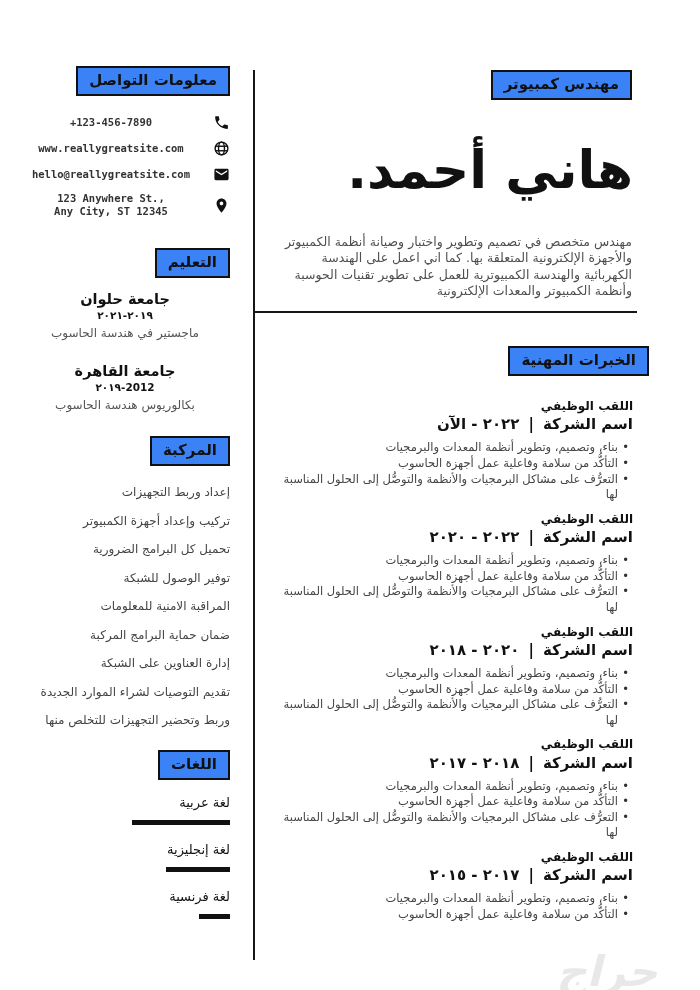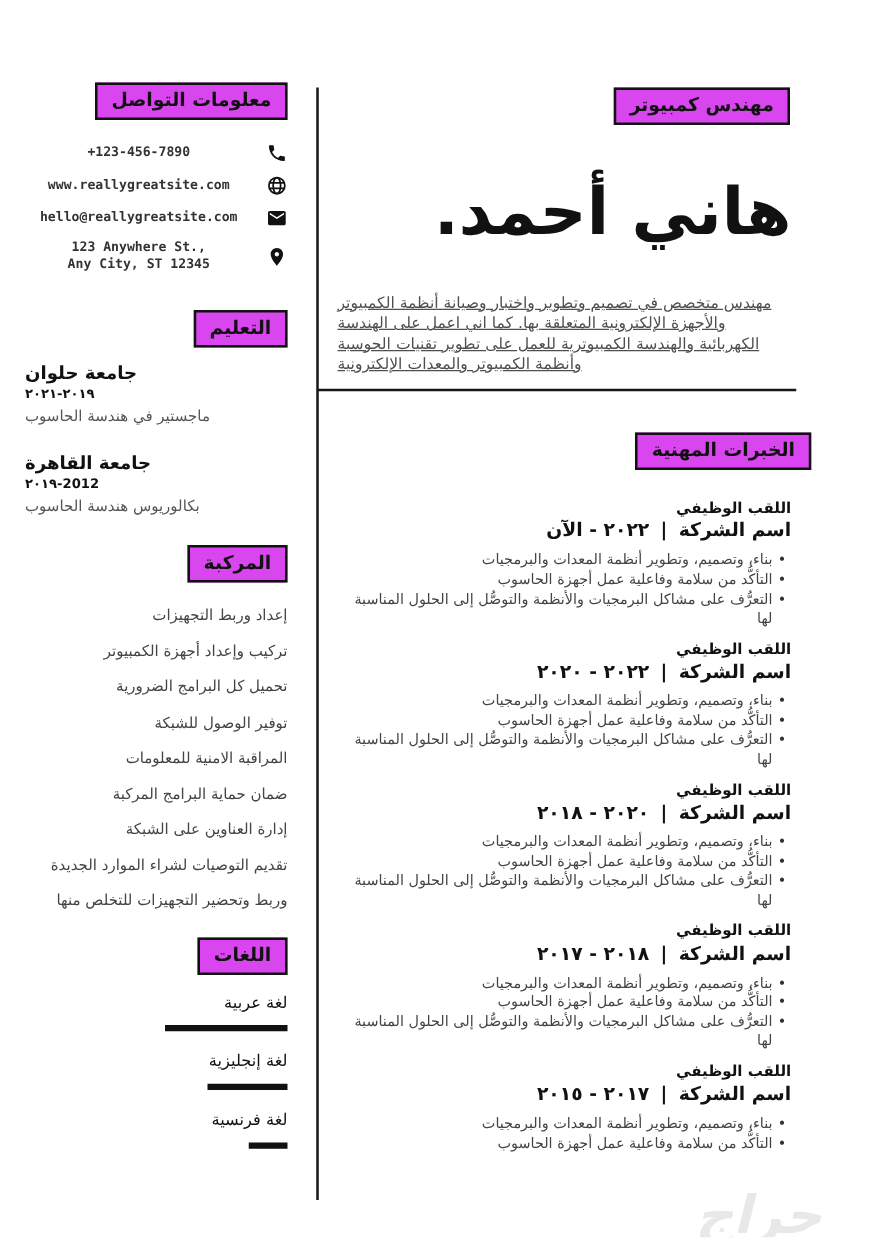--- a/index.html
+++ b/index.html
@@ -1,57 +1,57 @@
 <!DOCTYPE html>
 <html lang="ar"><head>
 <meta charset="utf-8">
 <style>
   html,body{margin:0;padding:0;background:#fff;}
   .page{position:relative;width:700px;height:990px;background:#fff;overflow:hidden;
         direction:rtl;font-family:"DejaVu Sans",sans-serif;color:#111;}
   .v-divider{position:absolute;left:253px;top:70px;width:2px;height:890px;background:#161616;}
   .h-rule{position:absolute;top:311px;left:254px;width:383px;height:2px;background:#161616;}
 
-  .sec-box{display:inline-block;border:2px solid #111;padding:3px 11px 5px;background:#d946ef;
+  .sec-box{display:inline-block;border:2px solid #111;padding:3px 11px 5px;background:#3b82f6;
            font-weight:bold;font-size:15px;color:#111;}
 
   
   .side{position:absolute;left:20px;width:210px;text-align:right;}
   .t-contact{top:66px;} .t-edu{top:248px;} .t-skills{top:436px;} .t-langs{top:750px;}
 
   .contact-list{position:absolute;left:20px;top:114px;width:210px;}
   .c-row{display:flex;align-items:center;gap:11px;margin-bottom:9px;min-height:17px;}
   .c-icon{flex:0 0 17px;width:17px;height:17px;}
   .c-icon svg{display:block;width:17px;height:17px;}
   .c-text{font-family:"DejaVu Sans Mono",monospace;font-size:10.5px;color:#333;
           direction:ltr;unicode-bidi:embed;text-align:center;flex:1;line-height:13px;font-weight:bold;}
   .c-text .ln{display:block;}
 
-  .edu-list{position:absolute;left:20px;top:290px;width:210px;text-align:left;}
+  .edu-list{position:absolute;left:20px;top:290px;width:210px;text-align:center;}
   .edu-entry{margin-bottom:20px;}
   .edu-school{font-size:14.5px;font-weight:bold;line-height:1.25;color:#111;}
   .edu-dates{font-size:10.5px;font-weight:bold;margin-top:1px;color:#111;}
   .edu-degree{font-size:12px;color:#555;margin-top:5px;line-height:1.3;}
 
   .skills-list{position:absolute;left:20px;top:478px;width:210px;margin:0;padding:0;
                list-style:none;text-align:right;}
   .skills-list li{font-size:12px;color:#444;line-height:28.5px;}
 
   .lang-list{position:absolute;left:20px;top:795px;width:210px;text-align:right;}
   .lang-item{margin-bottom:17px;}
   .lang-name{font-size:13px;font-weight:normal;color:#111;line-height:1.3;}
   .lang-bar{margin-top:8px;width:98px;height:5px;}
   .lang-fill{height:5px;background:#111;}
 
   
   .role-badge{position:absolute;top:70px;right:68px;}
   .name{position:absolute;top:138px;right:67px;font-size:52px;font-weight:bold;
         line-height:1.25;color:#111;white-space:nowrap;}
-  .summary{position:absolute;top:221px;left:270px;width:362px;text-align:left;
-           font-size:12.5px;line-height:16.5px;color:#4f4f4f;text-decoration:underline;}
+  .summary{position:absolute;top:221px;left:270px;width:362px;text-align:right;
+           font-size:12.5px;line-height:16.5px;color:#4f4f4f;}
   .exp-title{position:absolute;top:346px;right:51px;}
 
   .jobs{position:absolute;top:399px;left:270px;width:363px;text-align:right;}
   .job{margin-bottom:9px;}
   .job-label{font-size:12px;font-weight:bold;color:#111;line-height:1.2;}
   .job-company{font-size:15px;font-weight:bold;color:#111;margin:2px 0 7px;}
   .job-sep{display:inline-block;margin:0 9px;font-weight:bold;}
   .job-bullets{margin:4px;padding:0 11px 0 0;list-style:none;}
   .job-bullets li{position:relative;font-size:11.5px;color:#444;line-height:15.6px;}
   .job-bullets li::before{content:"\2022";position:absolute;right:-11px;top:0;color:#333;}

